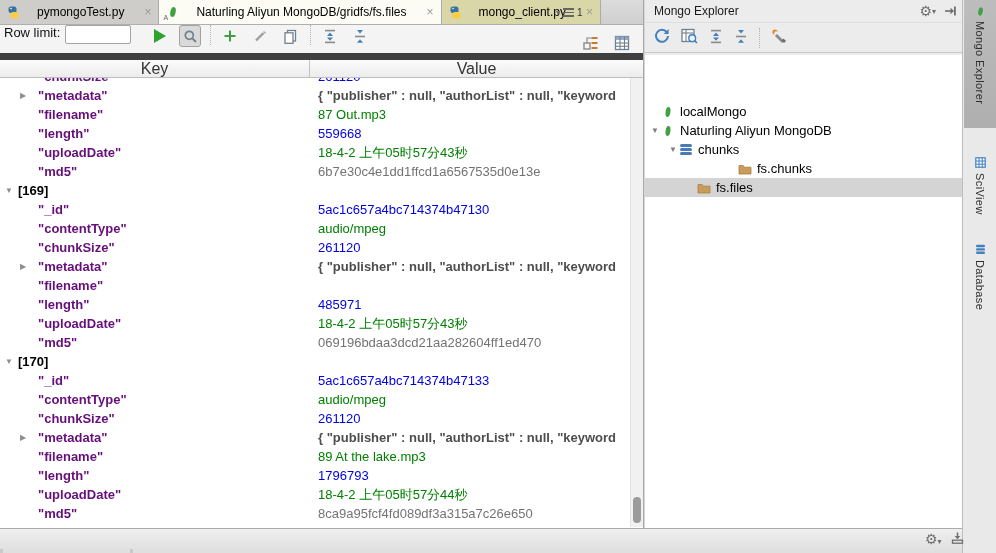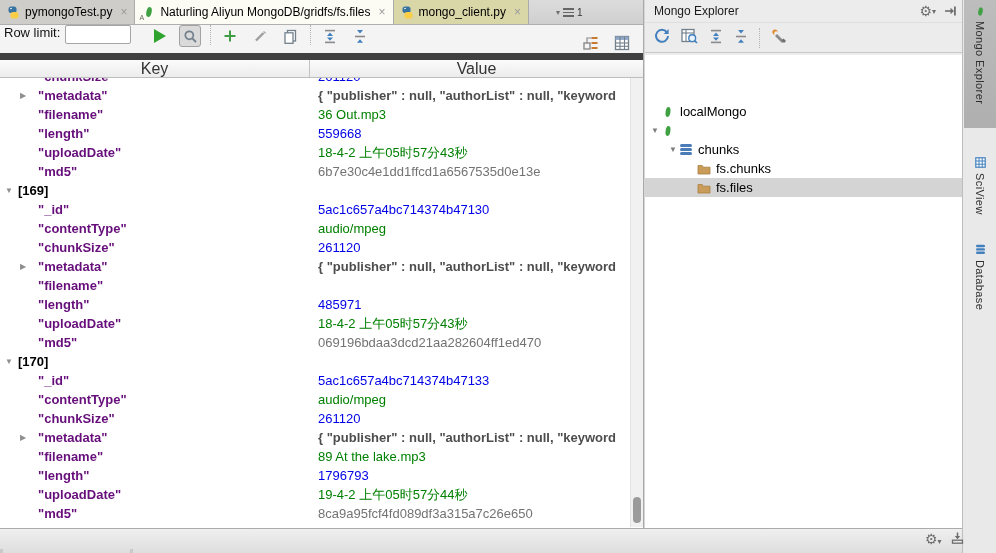--- a/index.html
+++ b/index.html
@@ -8,21 +8,21 @@
   .app { position:relative; width:996px; height:553px; background:#D6D6D6; overflow:hidden;
          font-size:13px; color:#000; }
 
   
   .left-area { position:absolute; left:0; top:0; width:644px; height:528px;
                border-right:1px solid #A9A9A9; background:#fff; }
 
   
   .tabbar { position:relative; height:25px; background:linear-gradient(#DCDCDC,#CFCFCF);
             border-bottom:1px solid #AFAFAF; display:flex; align-items:stretch; }
-  .tab { display:flex; align-items:center; gap:5px; padding:0 7px; font-size:12px;
+  .tab { display:flex; align-items:center; gap:17px; padding:0 7px; font-size:12px;
          border-right:1px solid #ABABAB; white-space:nowrap; cursor:default; }
   .tab.inactive { background:#CFCDC9; }
   .tab.active   { background:#FCFCF4; }
   .tab.readonly { background:#D9D6A8; }
   .tab .close { color:#9B9B9B; font-size:12px; line-height:1; margin-left:3px; }
   .tab-icon { display:inline-flex; width:13px; height:13px; position:relative; }
   .mongo-sub { font-size:7px; color:#666; position:absolute; left:-3px; bottom:-2px; }
   .tab-overflow { position:absolute; left:556px; top:0; height:25px; display:flex;
                   align-items:center; gap:3px; color:#555; font-size:10px; }
   .tab-overflow .bars { display:inline-block; width:11px; }
@@ -239,21 +239,21 @@
           <div class="table-row field">
             <div class="key-cell"><span>"chunkSize"</span></div>
             <div class="value-cell vt-number">261120</div>
           </div>
           <div class="table-row field">
             <div class="key-cell"><span class="row-arrow">▶</span><span>"metadata"</span></div>
             <div class="value-cell vt-preview">{ "publisher" : null, "authorList" : null, "keyword</div>
           </div>
           <div class="table-row field">
             <div class="key-cell"><span>"filename"</span></div>
-            <div class="value-cell vt-string">36 Out.mp3</div>
+            <div class="value-cell vt-string">87 Out.mp3</div>
           </div>
           <div class="table-row field">
             <div class="key-cell"><span>"length"</span></div>
             <div class="value-cell vt-number">559668</div>
           </div>
           <div class="table-row field">
             <div class="key-cell"><span>"uploadDate"</span></div>
             <div class="value-cell vt-string">18-4-2 上午05时57分43秒</div>
           </div>
           <div class="table-row field">
@@ -318,21 +318,21 @@
           <div class="table-row field">
             <div class="key-cell"><span>"filename"</span></div>
             <div class="value-cell vt-string">89 At the lake.mp3</div>
           </div>
           <div class="table-row field">
             <div class="key-cell"><span>"length"</span></div>
             <div class="value-cell vt-number">1796793</div>
           </div>
           <div class="table-row field">
             <div class="key-cell"><span>"uploadDate"</span></div>
-            <div class="value-cell vt-string">19-4-2 上午05时57分44秒</div>
+            <div class="value-cell vt-string">18-4-2 上午05时57分44秒</div>
           </div>
           <div class="table-row field">
             <div class="key-cell"><span>"md5"</span></div>
             <div class="value-cell vt-md5">8ca9a95fcf4fd089df3a315a7c26e650</div>
           </div>
         </div>
       <div class="vscroll">
         <div class="vthumb"></div>
       </div>
     </div>
@@ -407,33 +407,34 @@
           </span>
           <span class="tree-label">localMongo</span>
         </div>
         <div class="tree-row" style="padding-left: 4px;">
           <span class="tree-arrow">▼</span>
           <span class="tree-icon">
             <svg width="10" height="12" viewBox="0 0 10 12">
               <ellipse cx="5" cy="6" rx="2.4" ry="5" fill="#3FA142" transform="rotate(8 5 6)"></ellipse>
             </svg>
           </span>
+          <span class="tree-label">Naturling Aliyun MongoDB</span>
         </div>
         <div class="tree-row" style="padding-left: 22px;">
           <span class="tree-arrow">▼</span>
           <span class="tree-icon">
             <svg width="14" height="13" viewBox="0 0 14 13">
               <rect x="1" y="1" width="12" height="3" rx="1.5" fill="#4A7CB8"></rect>
               <rect x="1" y="5" width="12" height="3" rx="1.5" fill="#4A7CB8"></rect>
               <rect x="1" y="9" width="12" height="3" rx="1.5" fill="#4A7CB8"></rect>
             </svg>
           </span>
           <span class="tree-label">chunks</span>
         </div>
-        <div class="tree-row" style="padding-left: 40px;">
+        <div class="tree-row" style="padding-left: 40px; margin-left: 41px;">
           <span class="tree-arrow"></span>
           <span class="tree-icon">
             <svg width="14" height="12" viewBox="0 0 14 12">
               <path d="M1 2.5 h4.2 l1.2 1.7 H13 v6.8 H1 Z" fill="#C99C59" stroke="#A97F3F" stroke-width="0.8"></path>
             </svg>
           </span>
           <span class="tree-label">fs.chunks</span>
         </div>
         <div class="tree-row selected" style="padding-left: 40px;">
           <span class="tree-arrow"></span>

